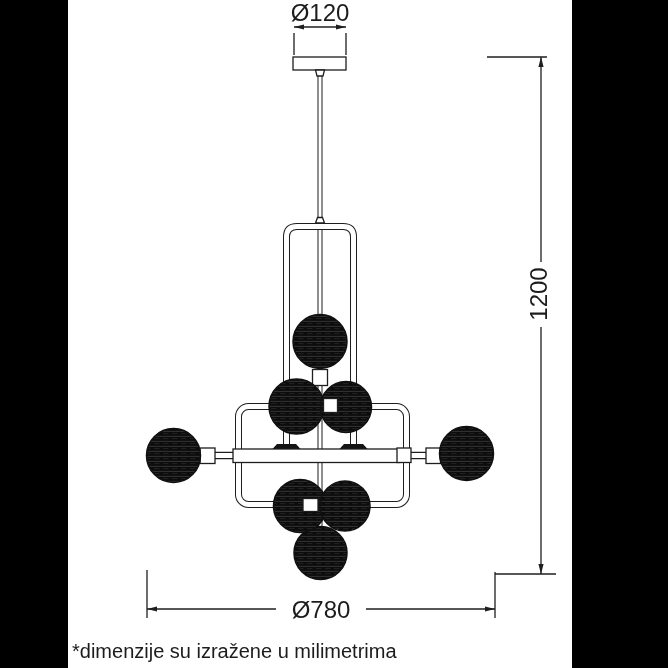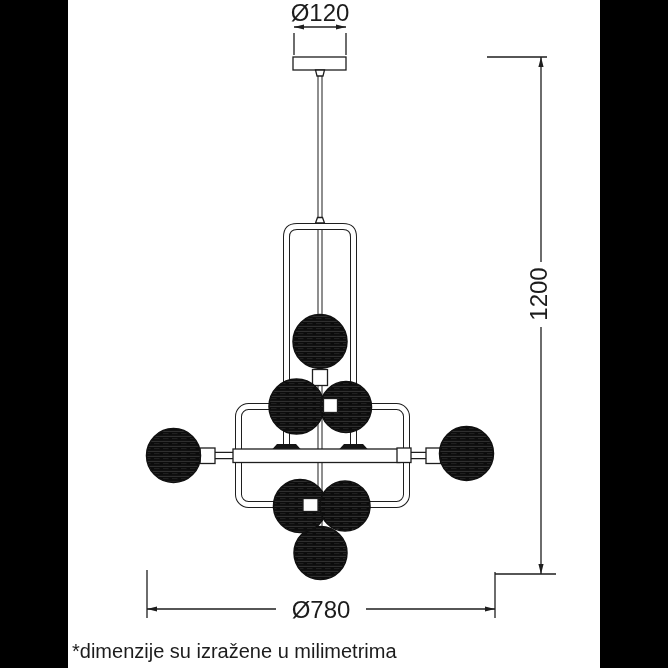--- a/index.html
+++ b/index.html
@@ -1,16 +1,16 @@
 <!DOCTYPE html>
 <html><head>
 <meta charset="utf-8">
 <style>
   html,body{margin:0;padding:0;background:#000;}
-  .canvas{position:relative;width:668px;height:668px;background:#000;overflow:hidden;}
+  .canvas{position:relative;width:572px;height:668px;background:#000;overflow:hidden;}
   svg{display:block;}
   .tube-outer{stroke:#1e1e1e;fill:none;}
   .tube-inner{stroke:#ffffff;fill:none;}
   .thin{stroke:#1e1e1e;stroke-width:1.3;fill:none;}
   .slab{fill:#ffffff;stroke:#1e1e1e;stroke-width:1.3;}
   .socket{fill:#ffffff;stroke:#1e1e1e;stroke-width:1.3;}
   .arrow{fill:#1e1e1e;stroke:none;}
   .foot{fill:#141414;stroke:none;}
   .sphere{fill:url(#hatch);stroke:#101010;stroke-width:1.5;}
   text{font-family:"Liberation Sans", sans-serif;fill:#1c1c1c;}

